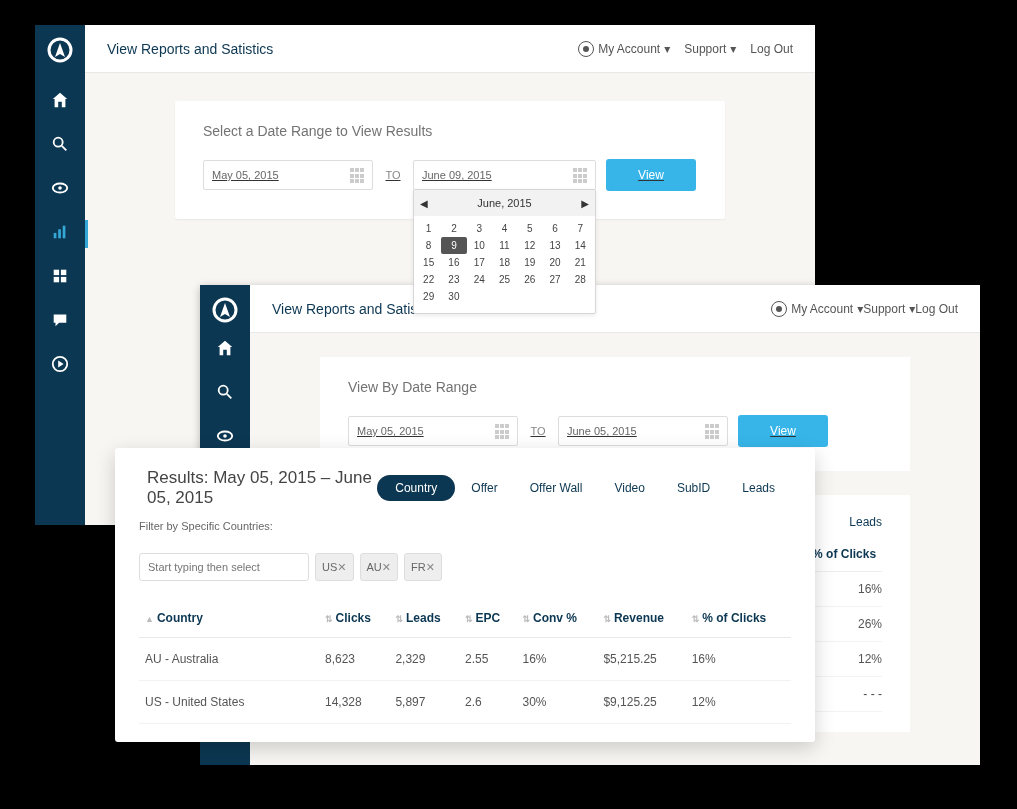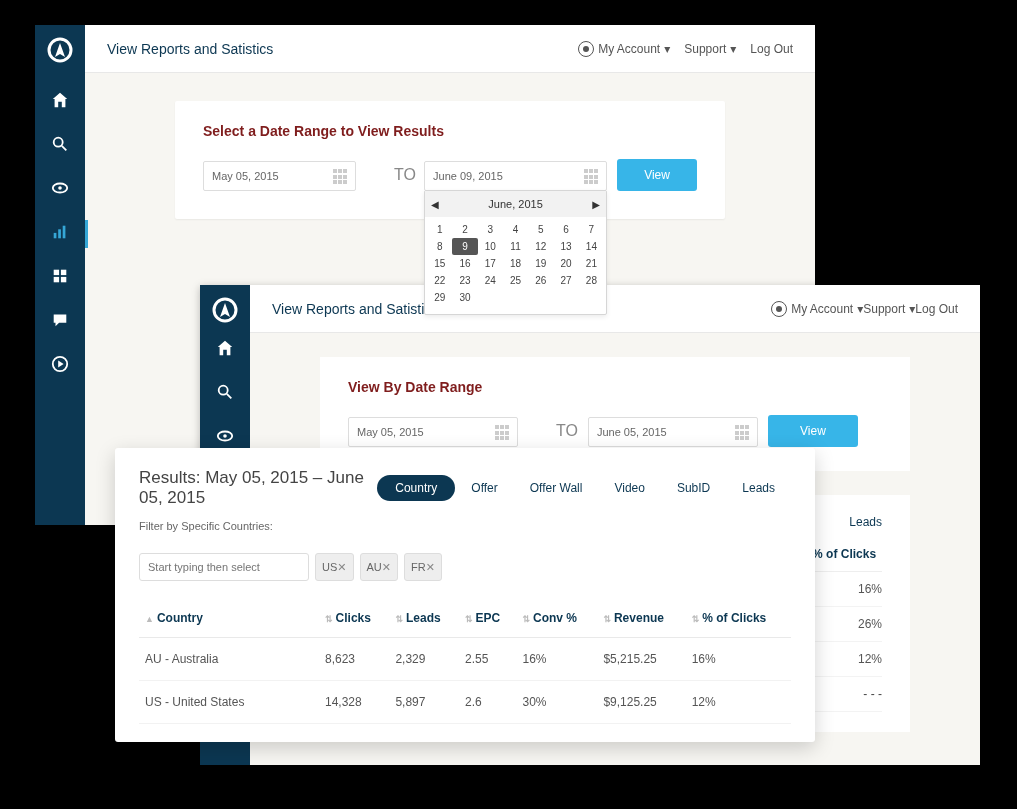--- a/index.html
+++ b/index.html
@@ -12,26 +12,26 @@
   .panelA .navicon, .panelB .navicon { width:50px; height:44px; display:flex; align-items:center; justify-content:center; color:#fff; cursor:pointer; font-size:16px; position:relative;}
   .panelA .navicon.active, .panelB .navicon.active { color:#35a7d7;}
   .panelA .navicon.active::after, .panelB .navicon.active::after { content:""; position:absolute; right:-3px; top:8px; width:3px; height:28px; background:#35a7d7;}
   .panelA .content { position:absolute; left:50px; top:0; right:0; height:100%; }
   .panelA .topbar { height:48px; background:#fff; display:flex; align-items:center; padding:0 22px; gap:14px; border-bottom:1px solid #e8e8e8;}
   .panelA .title { color:#0c3752; font-size:14px; flex:1;}
   .acct { display:flex; align-items:center; gap:4px; color:#555; font-size:12px; cursor:pointer;}
   .acct .avatar { width:16px; height:16px; border:1.5px solid #555; border-radius:50%; display:flex; align-items:center; justify-content:center;}
   .acct .avatar::after{content:""; width:6px; height:6px; border-radius:50%; background:#555;}
   .panelA .card { margin:28px 90px 0 90px; background:#fff; padding:22px 28px 28px 28px; border-radius:2px; box-shadow:0 1px 2px rgba(0,0,0,0.06);}
-  .card-title { color:#7f1d1d; font-size:14px; font-weight:700; margin-bottom:20px;}
-  .range-row { display:flex; align-items:flex-end; gap:10px;}
+  .card-title { color:#737373; font-size:14px; font-weight:400; margin-bottom:20px;}
+  .range-row { display:flex; align-items:center; gap:10px;text-decoration:underline;}
   .datein { width:170px; height:30px; border:1px solid #ddd; border-radius:2px; display:flex; align-items:center; padding:0 8px; background:#fff; color:#666; font-size:11px; position:relative;}
   .datein .calicon { position:absolute; right:6px; top:7px; width:16px; height:16px; display:flex; flex-wrap:wrap; gap:1px;}
   .calicon span{width:4px;height:4px;background:#ccc;}
-  .tolbl { font-size:16px; color:#888; align-self:center; padding:6px 0; min-width:20px; text-align:center;margin-left:28px;}
+  .tolbl { font-size:11px; color:#888; align-self:center; padding:6px 0; min-width:20px; text-align:center;}
   .viewbtn { width:90px; height:32px; background:#37b5e8; color:#fff; border:none; border-radius:3px; font-size:12px; cursor:pointer;}
   .datepicker { position:absolute; left:220px; top:48px; width:183px; background:#fff; border:1px solid #d6d6d6; border-radius:2px; padding:0; z-index:2; box-shadow:0 2px 5px rgba(0,0,0,0.08);}
   .dp-head { height:26px; background:#f2f2f2; display:flex; align-items:center; justify-content:space-between; padding:0 6px; font-size:11px; color:#333;}
   .dp-head .arrow{ cursor:pointer; font-size:10px; color:#333;}
   .dp-grid { display:grid; grid-template-columns:repeat(7,1fr); padding:4px 2px 8px 2px;}
   .dp-grid div{ text-align:center; padding:3px 0; font-size:10px; color:#444; cursor:pointer; border-radius:2px;}
   .dp-grid div.sel{ background:#555; color:#fff;}
   
   .panelB { left:200px; top:285px; width:780px; height:480px; background:#f7f6f2;}
   .panelB .sidebar { position:absolute; left:0; top:0; width:50px; height:100%; background:#0c3752; display:flex; flex-direction:column; align-items:center; padding-top:10px;}
@@ -43,21 +43,21 @@
   .results-head { display:flex; align-items:center; justify-content:flex-end; gap:30px; margin-bottom:8px;}
   .tabpill { padding:5px 16px; border-radius:14px; font-size:12px; color:#0c3752; cursor:pointer;}
   .tabpill.active { background:#0c3752; color:#fff;}
   .tablabel { font-size:12px; color:#0c3752; cursor:pointer;}
   .column-head { display:flex; border-bottom:1px solid #eee; padding:10px 0 10px 0; color:#0c3752; font-size:12px; font-weight:600; }
   .col-pct { width:80px; }
   .peek .row { padding:10px 0; font-size:12px; color:#555; border-bottom:1px solid #f3f3f3;}
   .peek .row.totals { color:#444; font-weight:500;}
   
   .panelC { left:115px; top:448px; right:auto; width:700px; background:#fff; padding:20px 24px 18px 24px; border-radius:3px; box-shadow:0 6px 20px rgba(0,0,0,0.18);}
-  .panelC .topline { display:flex; }
+  .panelC .topline { display:flex; margin-left:8px;}
   .panelC .res-title { flex:1; font-size:17px; color:#444;}
   .tabs { display:flex; gap:0; align-items:center; }
   .tabs .tabpill { padding:6px 18px;}
   .tabs .tablabel { padding:6px 16px;}
   .filter-label { font-size:11px; color:#666; margin-top:12px; margin-bottom:21px;}
   .filter-row { display:flex; gap:6px; align-items:center;}
   .filter-input { width:170px; height:28px; border:1px solid #ddd; border-radius:3px; padding:0 8px; font-size:11px; color:#aaa;}
   .chip { height:28px; padding:0 6px; background:#eee; border:1px solid #ddd; border-radius:3px; display:flex; align-items:center; gap:0; font-size:11px; color:#666;}
   .chip .x{ cursor:pointer; color:#888; font-size:11px;}
   .panelC table { width:100%; border-collapse:collapse; margin-top:18px; font-size:12px;}

